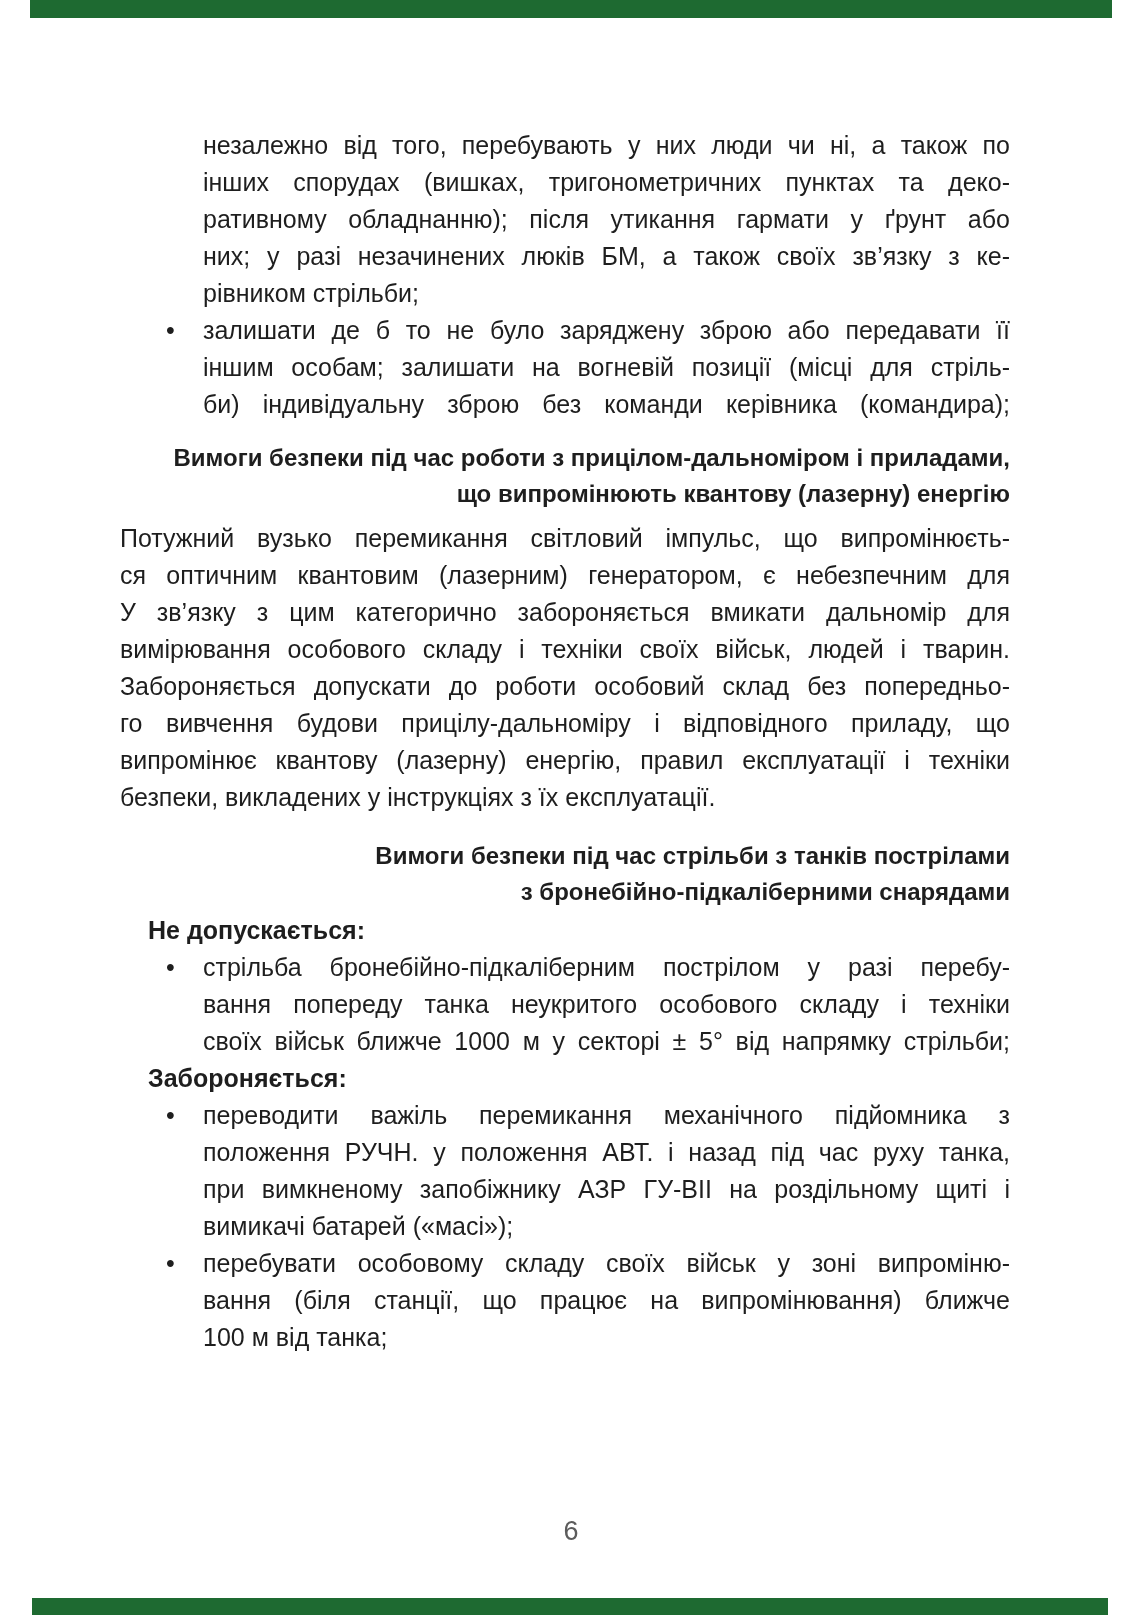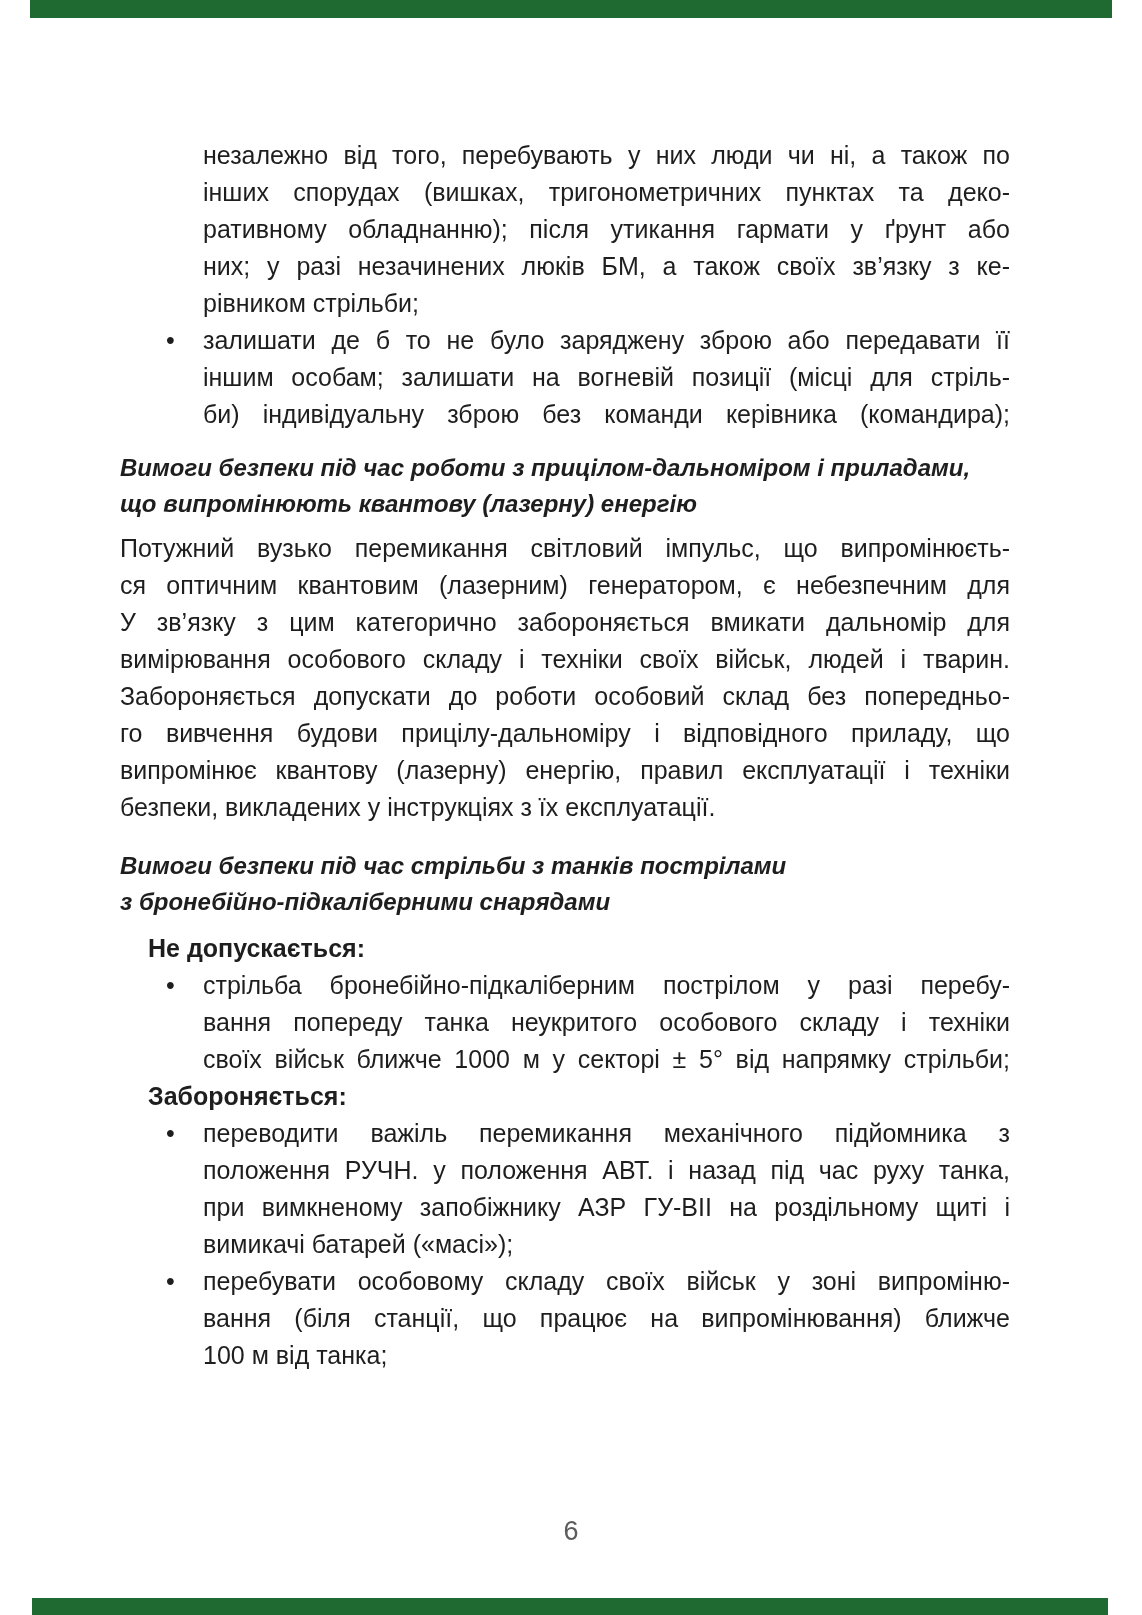--- a/index.html
+++ b/index.html
@@ -20,21 +20,21 @@
   }
   .bar {
     position: absolute;
     background: #1e6a31;
   }
   .bar-top    { top: 0;    left: 30px; width: 1082px; height: 18px; }
   .bar-bottom { bottom: 0; left: 32px; width: 1076px; height: 17px; }
 
   .content {
     position: absolute;
-    top: 18px;
+    top: 8px;
     left: 120px;
     width: 890px;
     padding-top: 119px;
     font-size: 25px;
     line-height: 37px;
   }
   .line { text-align: left; }
   .line.j {
     text-align: justify;
     text-align-last: justify;
@@ -52,22 +52,22 @@
   }
   .heading {
     margin: 0;
     font-size: 24px;
     font-weight: bold;
     line-height: 36px;
     text-align: center;
     white-space: nowrap;
   }
   .h1m { margin-top: 17px; margin-bottom: 8px; }
-  .h2m { margin-top: 22px; margin-bottom: 10px; }
-  .hline { text-align: left; font-style: italic; }
+  .h2m { margin-top: 22px; margin-bottom: 2px; }
+  .hline { text-align: right; }
   .label {
     font-weight: bold;
     text-align: left;
     margin-left: 28px;
   }
   .page-number {
     position: absolute;
     top: 1515px;
     left: 0;
     width: 100%;

